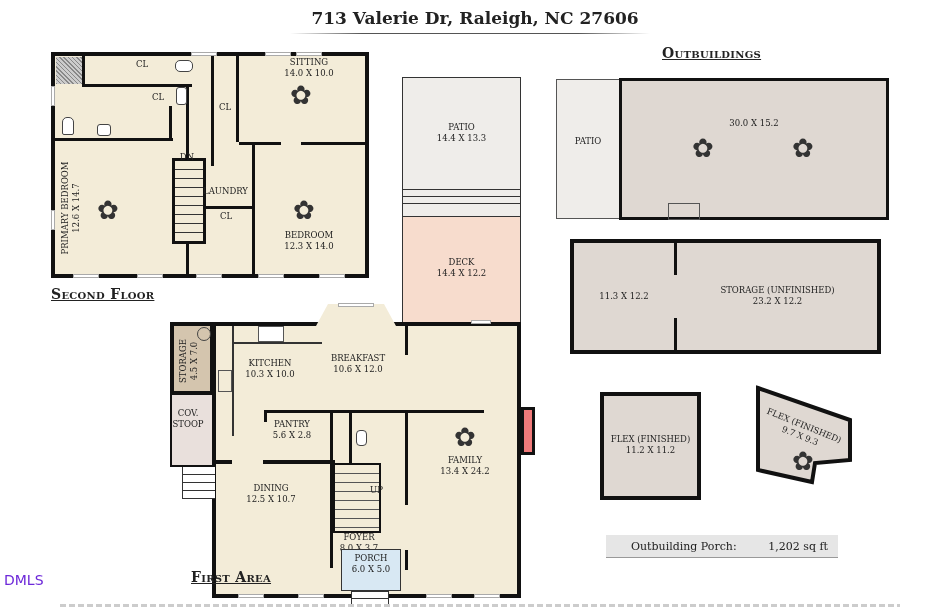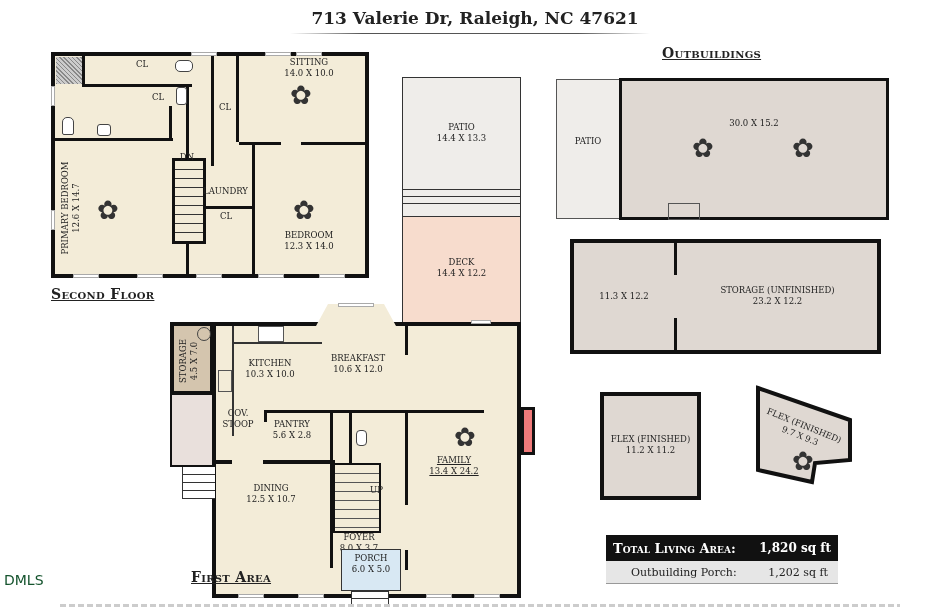--- a/index.html
+++ b/index.html
@@ -17,27 +17,27 @@
   .storage{background:#d4c5ae;}
   .stoop{background:#e9e0dc;}
   .wall{background:#111;}
   .lbl{font-size:8.5px;text-align:center;line-height:11px;text-transform:uppercase;font-family:"DejaVu Serif",serif;white-space:nowrap;}
   .win{background:#fff;border:1px solid #aaa;box-sizing:border-box;}
   .fan{font-size:26px;line-height:26px;color:#333;text-align:center;}
   .totals{left:606px;top:535px;width:232px;}
   .tot-row1{background:#111;color:#fff;height:26px;display:flex;justify-content:space-between;align-items:center;padding:0 7px;font-weight:bold;font-size:12px;}
   .tot-row1 .k{font-variant:small-caps;font-size:13px;}
   .tot-row2{background:#e6e6e6;height:22px;display:flex;justify-content:space-between;align-items:center;padding:0 10px 0 25px;font-size:11px;border-bottom:1px solid #999;}
-  .dmls{left:4px;top:572px;font-family:"DejaVu Sans",sans-serif;font-size:14px;color:#14532d;}
+  .dmls{left:4px;top:572px;font-family:"DejaVu Sans",sans-serif;font-size:14px;color:#6d28d9;}
   .disclaimer{left:60px;top:604px;width:840px;height:3px;background:repeating-linear-gradient(90deg,#ccc 0 6px,#fff 6px 9px);}
 </style>
 </head>
 <body>
 
-<div class="abs title">713 Valerie Dr, Raleigh, NC 47621</div>
+<div class="abs title">713 Valerie Dr, Raleigh, NC 27606</div>
 <div class="abs title-line"></div>
 
 <div class="abs" style="left:51px;top:52px;width:318px;height:226px;">
   <div class="abs room live" style="left:0;top:0;width:318px;height:226px;border:4px solid #111;box-sizing:border-box;"></div>
 
   <div class="abs" style="left:5px;top:5px;width:27px;height:27px;background:repeating-linear-gradient(45deg,#888 0 1px,#ccc 1px 3px);"></div>
 
   <div class="abs wall" style="left:31px;top:4px;width:3px;height:30px;"></div>
   <div class="abs wall" style="left:31px;top:32px;width:110px;height:3px;"></div>
   <div class="abs wall" style="left:4px;top:86px;width:118px;height:3px;"></div>
@@ -113,21 +113,21 @@
   <div class="abs" style="left:148px;top:4px;width:80px;height:22px;background:#f3ecd8;clip-path:polygon(15% 0,85% 0,100% 100%,0 100%);"></div>
   <div class="abs win" style="left:170px;top:3px;width:36px;height:4px;"></div>
 
   <div class="abs room storage" style="left:2px;top:22px;width:44px;height:73px;border:4px solid #111;"></div>
   <div class="abs lbl" style="left:-14px;top:50px;width:70px;transform:rotate(-90deg);">
     <div>Storage</div>
     <div>4.5 X 7.0</div>
   </div>
   <div class="abs" style="left:29px;top:27px;width:12px;height:12px;border:1px solid #444;border-radius:50%;"></div>
   <div class="abs room stoop" style="left:2px;top:95px;width:44px;height:72px;border:2px solid #111;border-top:none;"></div>
-  <div class="abs lbl" style="left:10px;top:108px;width:32px;padding-left:44px;">
+  <div class="abs lbl" style="left:4px;top:108px;width:32px;">
     <div>COV.</div>
     <div>STOOP</div>
   </div>
   <div class="abs" style="left:14px;top:167px;width:32px;height:32px;background:repeating-linear-gradient(180deg,#fff 0 7px,#333 7px 8px);border-left:1px solid #333;"></div>
 
   <div class="abs" style="left:48px;top:26px;width:16px;height:110px;border-right:2px solid #333;"></div>
   <div class="abs" style="left:64px;top:26px;width:90px;height:16px;border-bottom:2px solid #333;"></div>
   <div class="abs" style="left:90px;top:26px;width:24px;height:14px;border:1px solid #555;background:#fff;"></div>
   <div class="abs" style="left:50px;top:70px;width:12px;height:20px;border:1px solid #555;"></div>
 
@@ -159,21 +159,21 @@
     <div>5.6 X 2.8</div>
   </div>
   <div class="abs lbl" style="left:73px;top:183px;width:60px;">
     <div>Dining</div>
     <div>12.5 X 10.7</div>
   </div>
   <div class="abs lbl" style="left:166px;top:232px;width:50px;">
     <div>Foyer</div>
     <div>8.0 X 3.7</div>
   </div>
-  <div class="abs lbl" style="left:256px;top:155px;width:60px;text-decoration:underline;">
+  <div class="abs lbl" style="left:267px;top:155px;width:60px;">
     <div>Family</div>
     <div>13.4 X 24.2</div>
   </div>
   <div class="abs fan" style="left:282px;top:124px;width:30px;">✿</div>
 
   <div class="abs" style="left:353px;top:107px;width:14px;height:48px;background:#f07a7a;border:3px solid #111;box-sizing:border-box;"></div>
 
   <div class="abs room porch" style="left:173px;top:249px;width:60px;height:42px;border:1px solid #333;"></div>
   <div class="abs lbl" style="left:173px;top:253px;width:60px;">
     <div>Porch</div>
@@ -218,24 +218,20 @@
 <svg class="abs" style="left:755px;top:385px;" width="100" height="105">
   <polygon points="3,3 95,35 95,75 60,78 57,97 3,85" fill="#dfd8d2" stroke="#111" stroke-width="4"></polygon>
 </svg>
 <div class="abs lbl" style="left:752px;top:420px;width:100px;transform:rotate(22deg);">
   <div>Flex (Finished)</div>
   <div>9.7 X 9.3</div>
 </div>
 <div class="abs fan" style="left:788px;top:448px;width:30px;">✿</div>
 
 <div class="abs totals">
-  <div class="tot-row1">
-    <span class="k">Total Living Area:</span>
-    <span>1,820 sq ft</span>
-  </div>
   <div class="tot-row2">
     <span>Outbuilding Porch:</span>
     <span>1,202 sq ft</span>
   </div>
 </div>
 
 <div class="abs dmls">DMLS</div>
 <div class="abs disclaimer"></div>
 
 </body></html>

